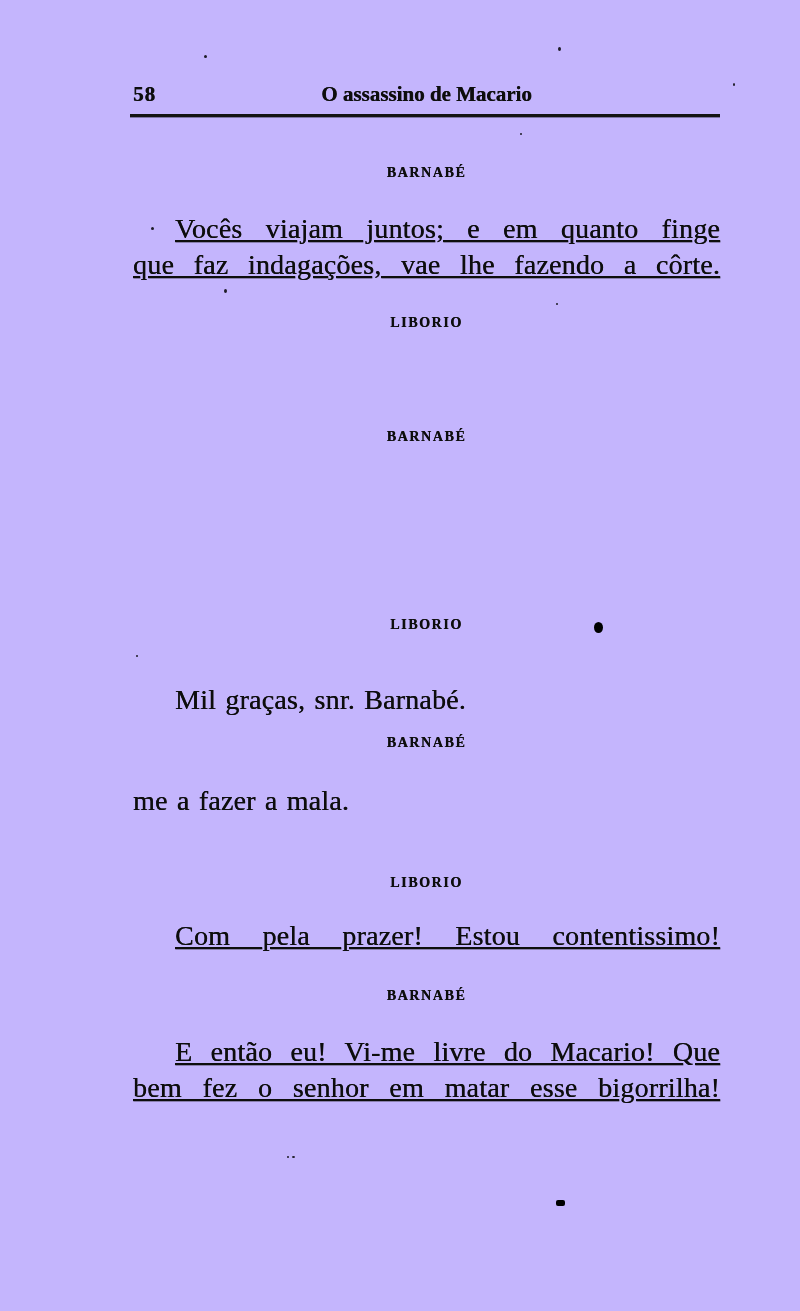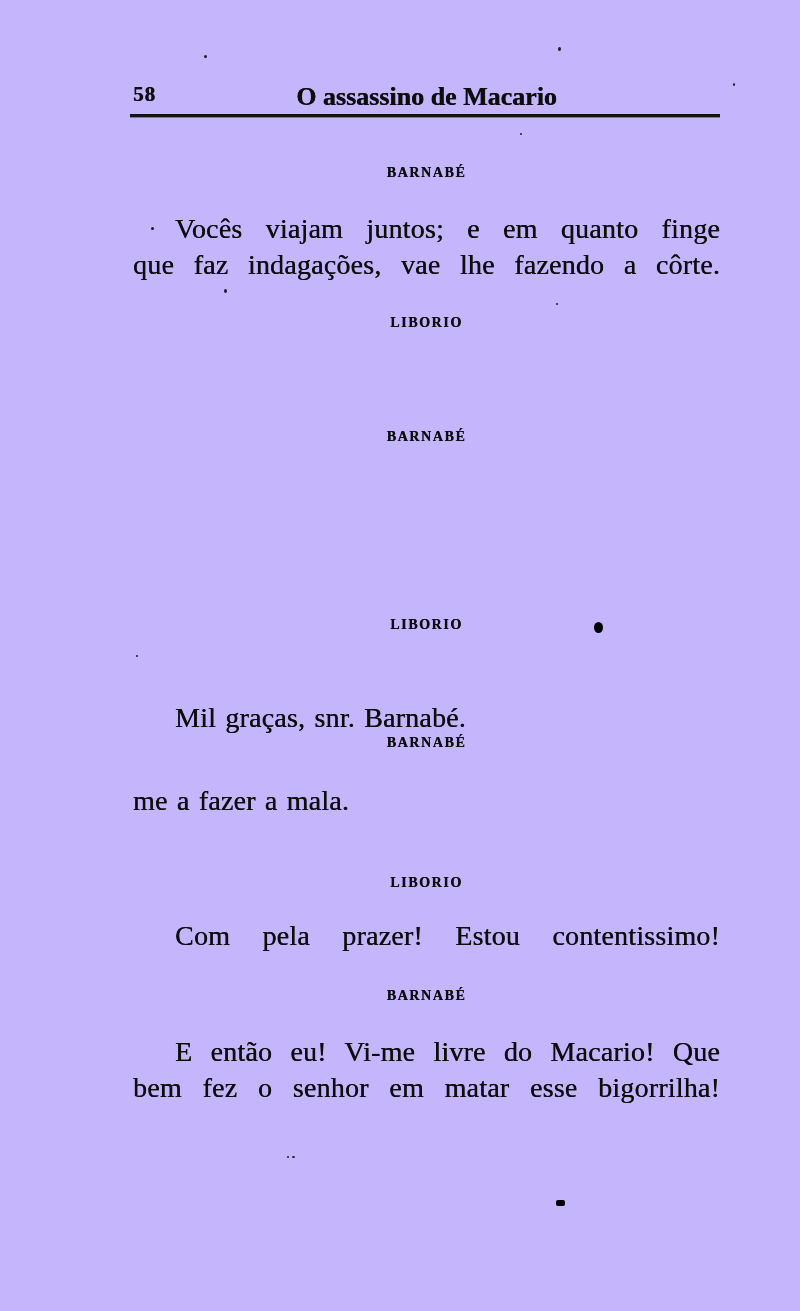--- a/index.html
+++ b/index.html
@@ -15,21 +15,21 @@
   }
   
   .header-row { position: absolute; left: 133px; top: 82px; width: 587px; height: 26px; }
   .page-num {
     position: absolute; left: 0; top: 0;
     font-size: 21px; font-weight: bold; letter-spacing: 1px;
     text-shadow: 0.4px 0.4px 0 #222;
   }
   .running-title {
     position: absolute; left: 0; right: 0; top: 0;
-    text-align: center; font-size: 26px; font-weight: bold;
+    text-align: center; font-size: 21px; font-weight: bold;
     text-shadow: 0.4px 0.4px 0 #222;
   }
   .rule {
     position: absolute; left: 130px; top: 114px; width: 590px; height: 3px;
     background: #141414;
     box-shadow: 0 1px 0 rgba(0,0,0,0.35);
   }
   
   .speaker {
     position: absolute; left: 133px; width: 587px;
@@ -37,21 +37,21 @@
     font-size: 14px; font-weight: bold; letter-spacing: 1.6px;
     text-shadow: 0.3px 0.3px 0 #222;
   }
   .para {
     position: absolute; left: 133px; width: 587px;
     font-size: 28px; line-height: 36px;
     word-spacing: 2px; letter-spacing: 0.2px;
     text-shadow: 0.35px 0.35px 0 #1a1a1a;
   }
   .ln { text-align: justify; }
-  .ln.full { text-align-last: justify; }
+  .ln.full { text-align-last: justify; text-decoration: underline; }
   .ln.left { text-align: left; text-align-last: left; }
   .ln.indent { text-indent: 42px; }
   .ln.italic { font-style: italic; }
   
   .blot {
     position: absolute; background: #000; border-radius: 50%;
   }
   .speck {
     position: absolute; background: #000; border-radius: 50%;
     opacity: 0.85;
@@ -72,21 +72,21 @@
   <div class="para" style="top:211px">
     <div class="ln indent full">Vocês viajam juntos; e em quanto finge</div>
     <div class="ln full">que faz indagações, vae lhe fazendo a côrte.</div>
   </div>
 
   <div class="speaker" style="top:315px">LIBORIO</div>
 
   <div class="speaker" style="top:429px">BARNABÉ</div>
 
   <div class="speaker" style="top:617px">LIBORIO</div>
-  <div class="para" style="top:700px">
+  <div class="para" style="top:682px">
     <div class="ln indent left">Mil graças, snr. Barnabé.</div>
   </div>
 
   <div class="speaker" style="top:735px">BARNABÉ</div>
   <div class="para" style="top:783px">
     <div class="ln left">me a fazer a mala.</div>
   </div>
 
   <div class="speaker" style="top:875px">LIBORIO</div>
   <div class="para" style="top:918px">

